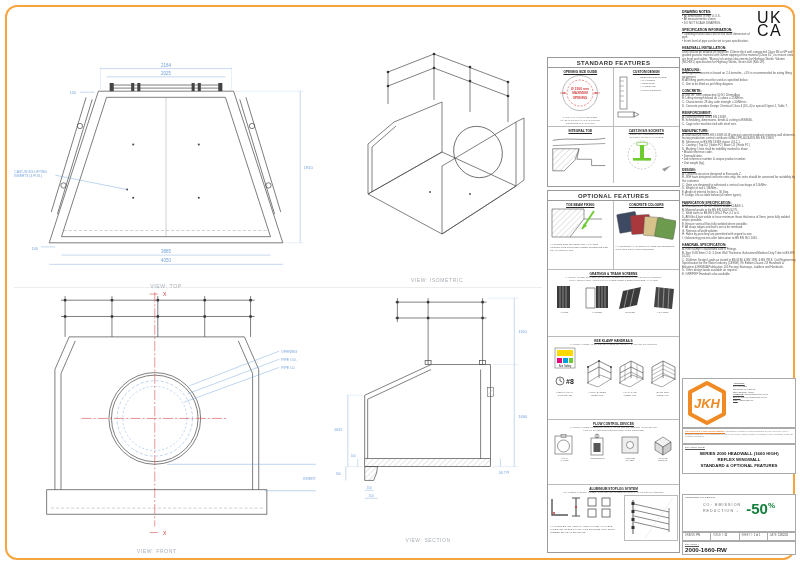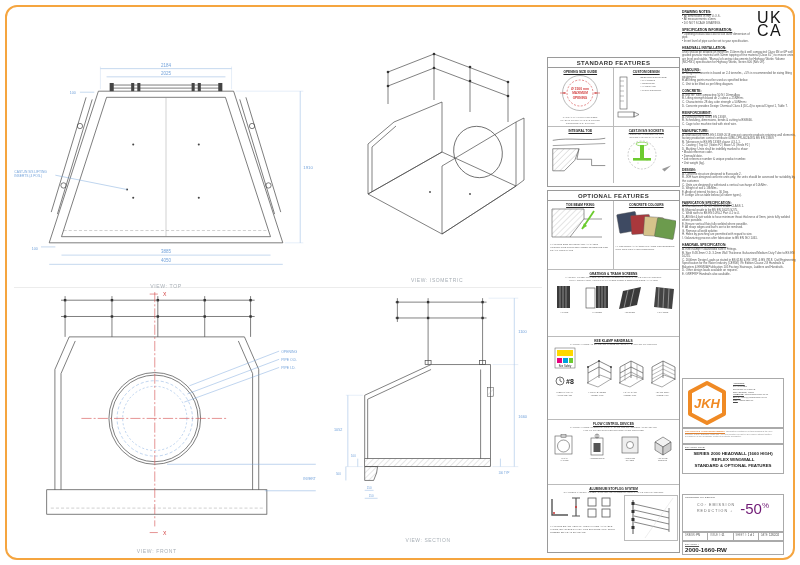--- a/index.html
+++ b/index.html
@@ -32,30 +32,30 @@
   .lbl{font-size:2.2px;color:#666;text-align:center;line-height:1.2;width:25%;}
   
   .notes{position:absolute;left:682px;top:10px;width:114px;height:366px;overflow:hidden;}
   .nsec{margin-bottom:3px;}
   .nh{font-size:3.3px;font-weight:bold;color:#222;text-decoration:underline;margin-bottom:.5px;}
   .nb{font-size:2.9px;line-height:1.22;color:#555;}
   .narrow{width:68px;}
   .ukca{position:absolute;left:757px;top:11px;width:36px;text-align:left;
        font-weight:normal;font-size:16px;line-height:13px;letter-spacing:1.5px;color:#151515;}
   
-  .tb{position:absolute;left:682px;width:102px;border:1px solid #aaa;box-sizing:border-box;background:#fff;}
+  .tb{position:absolute;left:682px;width:114px;border:1px solid #aaa;box-sizing:border-box;background:#fff;}
   .tlabel{font-size:2.5px;color:#555;text-decoration:underline;padding:1px 2px 0;}
   .addr{font-size:2.3px;color:#666;line-height:1.25;}
   .addrlab{color:#444;text-decoration:underline;}
   .dtitle{font-size:4.4px;font-weight:bold;text-align:center;color:#222;line-height:1.35;margin-top:2px;}
   .weightv{font-size:11px;font-weight:bold;color:#111;text-align:right;padding-right:10px;margin-top:-2px;}
   .eco{font-size:23px;font-weight:bold;color:#5BC52B;letter-spacing:-1px;line-height:20px;}
   .eco .one{font-weight:normal;margin-left:5px;}
   .ecosub{font-size:3.6px;color:#666;letter-spacing:1.1px;line-height:1.4;}
-  .ecoval{font-size:15px;font-weight:normal;color:#701a75;text-align:right;}
+  .ecoval{font-size:15px;font-weight:bold;color:#15803d;text-align:right;}
   .ecopct{font-size:8px;vertical-align:6px;}
   .strip{display:flex;}
   .strip>div{border-right:1px solid #aaa;font-size:2.6px;color:#333;padding:1px 2px;flex:1;}
   .strip>div:last-child{border-right:none;}
   .striplab{color:#777;}
   .dwgnum{font-size:6.2px;font-weight:bold;color:#222;padding:0 2px;}
   .copyr{font-size:2.2px;color:#888;line-height:1.2;padding:1px 2px;}
   .copyh{color:#E08030;text-decoration:underline;font-weight:bold;}
   .divider{position:absolute;left:14px;top:287px;width:528px;height:1px;background:#ececec;}
 </style>

